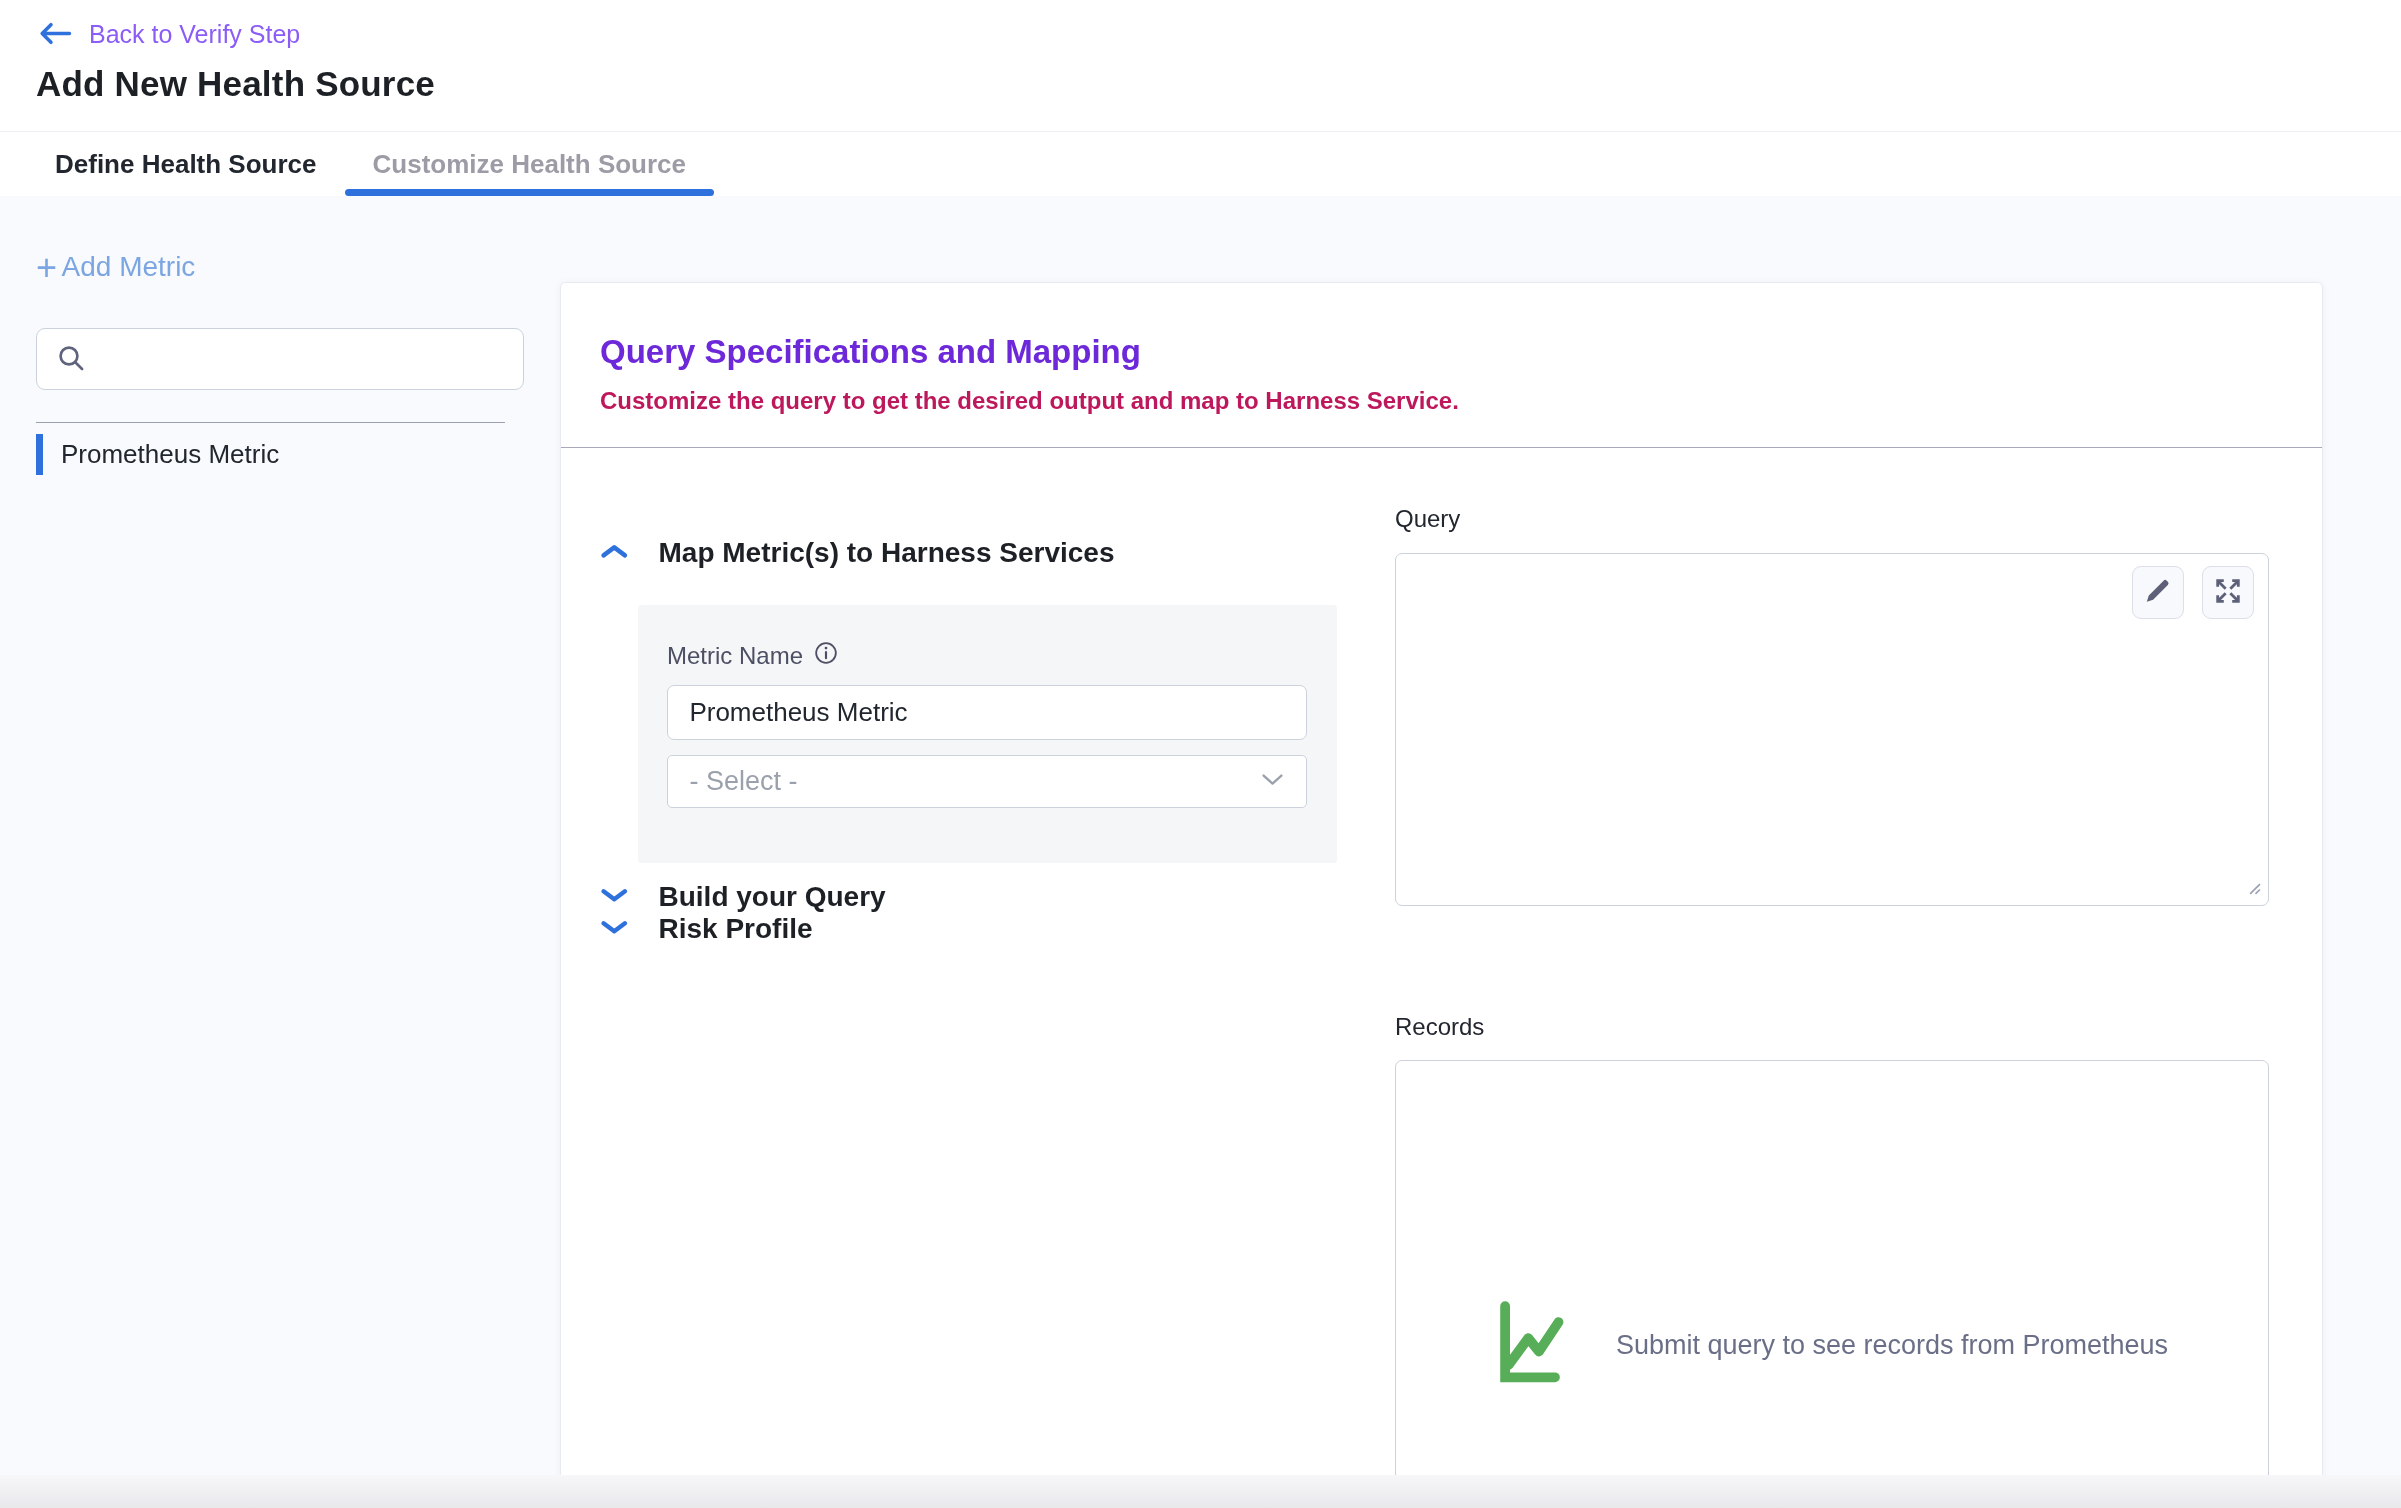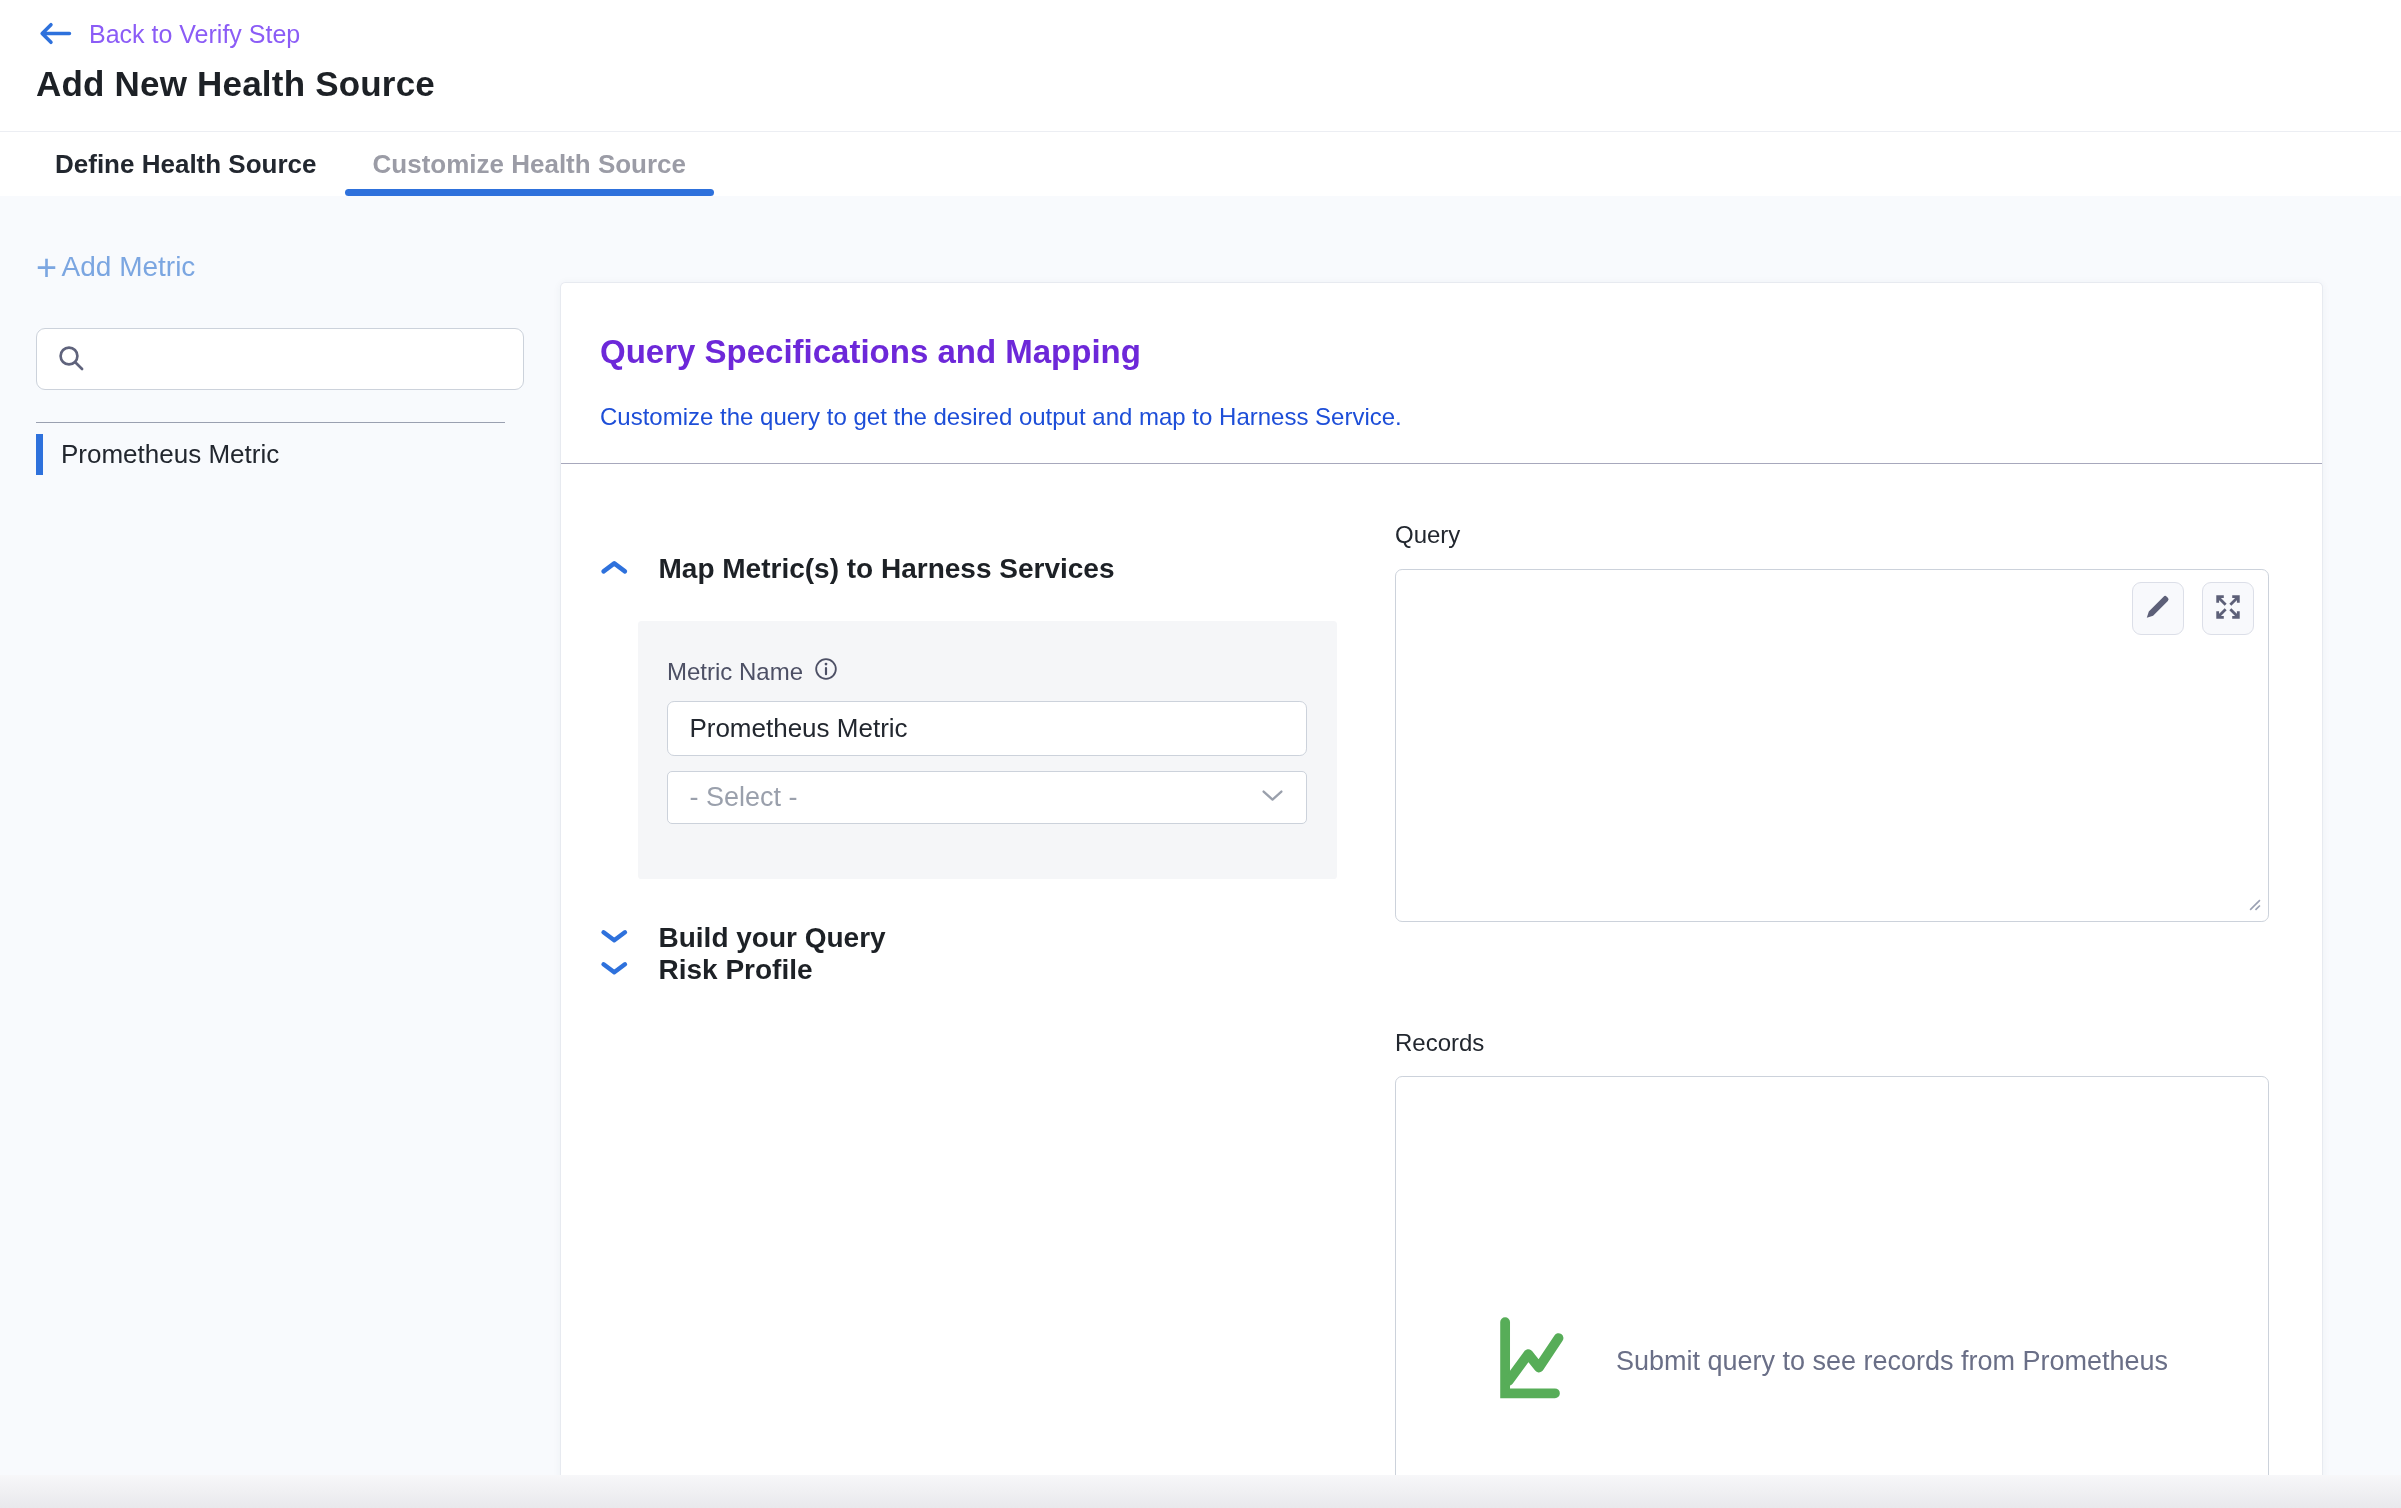--- a/index.html
+++ b/index.html
@@ -40,29 +40,29 @@
   
   .main-card {
     flex:1; margin-top:86px; margin-right:78px;
     background:#fff; border:0.9px solid #e7eaf0; border-bottom:none;
     border-radius:5.3px 5.3px 0 0;
     box-shadow:0 1.8px 9px rgba(40,50,70,.05);
     display:flex; flex-direction:column;
   }
   .card-header { padding:50px 39px 0 39px; }
   .card-title { font-size:33px; font-weight:700; color:#6d28d9; }
-  .card-subtitle { margin-top:32px; font-size:24px; color:#1d4ed8; }
+  .card-subtitle { margin-top:16px; font-size:24px; color:#be185d;font-weight:bold; }
   .card-divider { margin-top:32px; border:none; border-top:1.8px solid #a7a8bc; }
 
   .card-body { display:flex; flex:1; }
   .left-col { width:834px; flex-shrink:0; padding:89px 0 0 39px; }
 
   .section-toggle { display:flex; align-items:center; gap:30px; cursor:pointer; }
   .section-label { font-size:28px; font-weight:700; color:#1d2126; }
-  .section-toggle.build-query { margin-top:43px; }
+  .section-toggle.build-query { margin-top:18px; }
   .section-toggle.risk-profile { }
 
   .map-form { margin-top:36px; margin-left:38px; width:699px; background:#f5f6f8; border-radius:3.6px; padding:36px 30px 55px 29px; }
   .field-label { display:flex; align-items:center; gap:10.7px; font-size:24px; color:#4d5065; }
   .field-label.group { margin-top:41px; }
   .text-input { margin-top:14.3px; width:100%; height:55px; border:1.8px solid #ccd2db; border-radius:7.1px; background:#fff; font-size:26px; font-family:inherit; color:#22272f; padding:0 21.4px; outline:none; }
   .select-box { margin-top:14.3px; height:53px; border:1.8px solid #ccd2db; border-radius:5px; background:#fff; display:flex; align-items:center; justify-content:space-between; padding:0 21.4px; cursor:pointer; }
   .select-placeholder { font-size:27px; color:#9aa0ac; }
 
   

